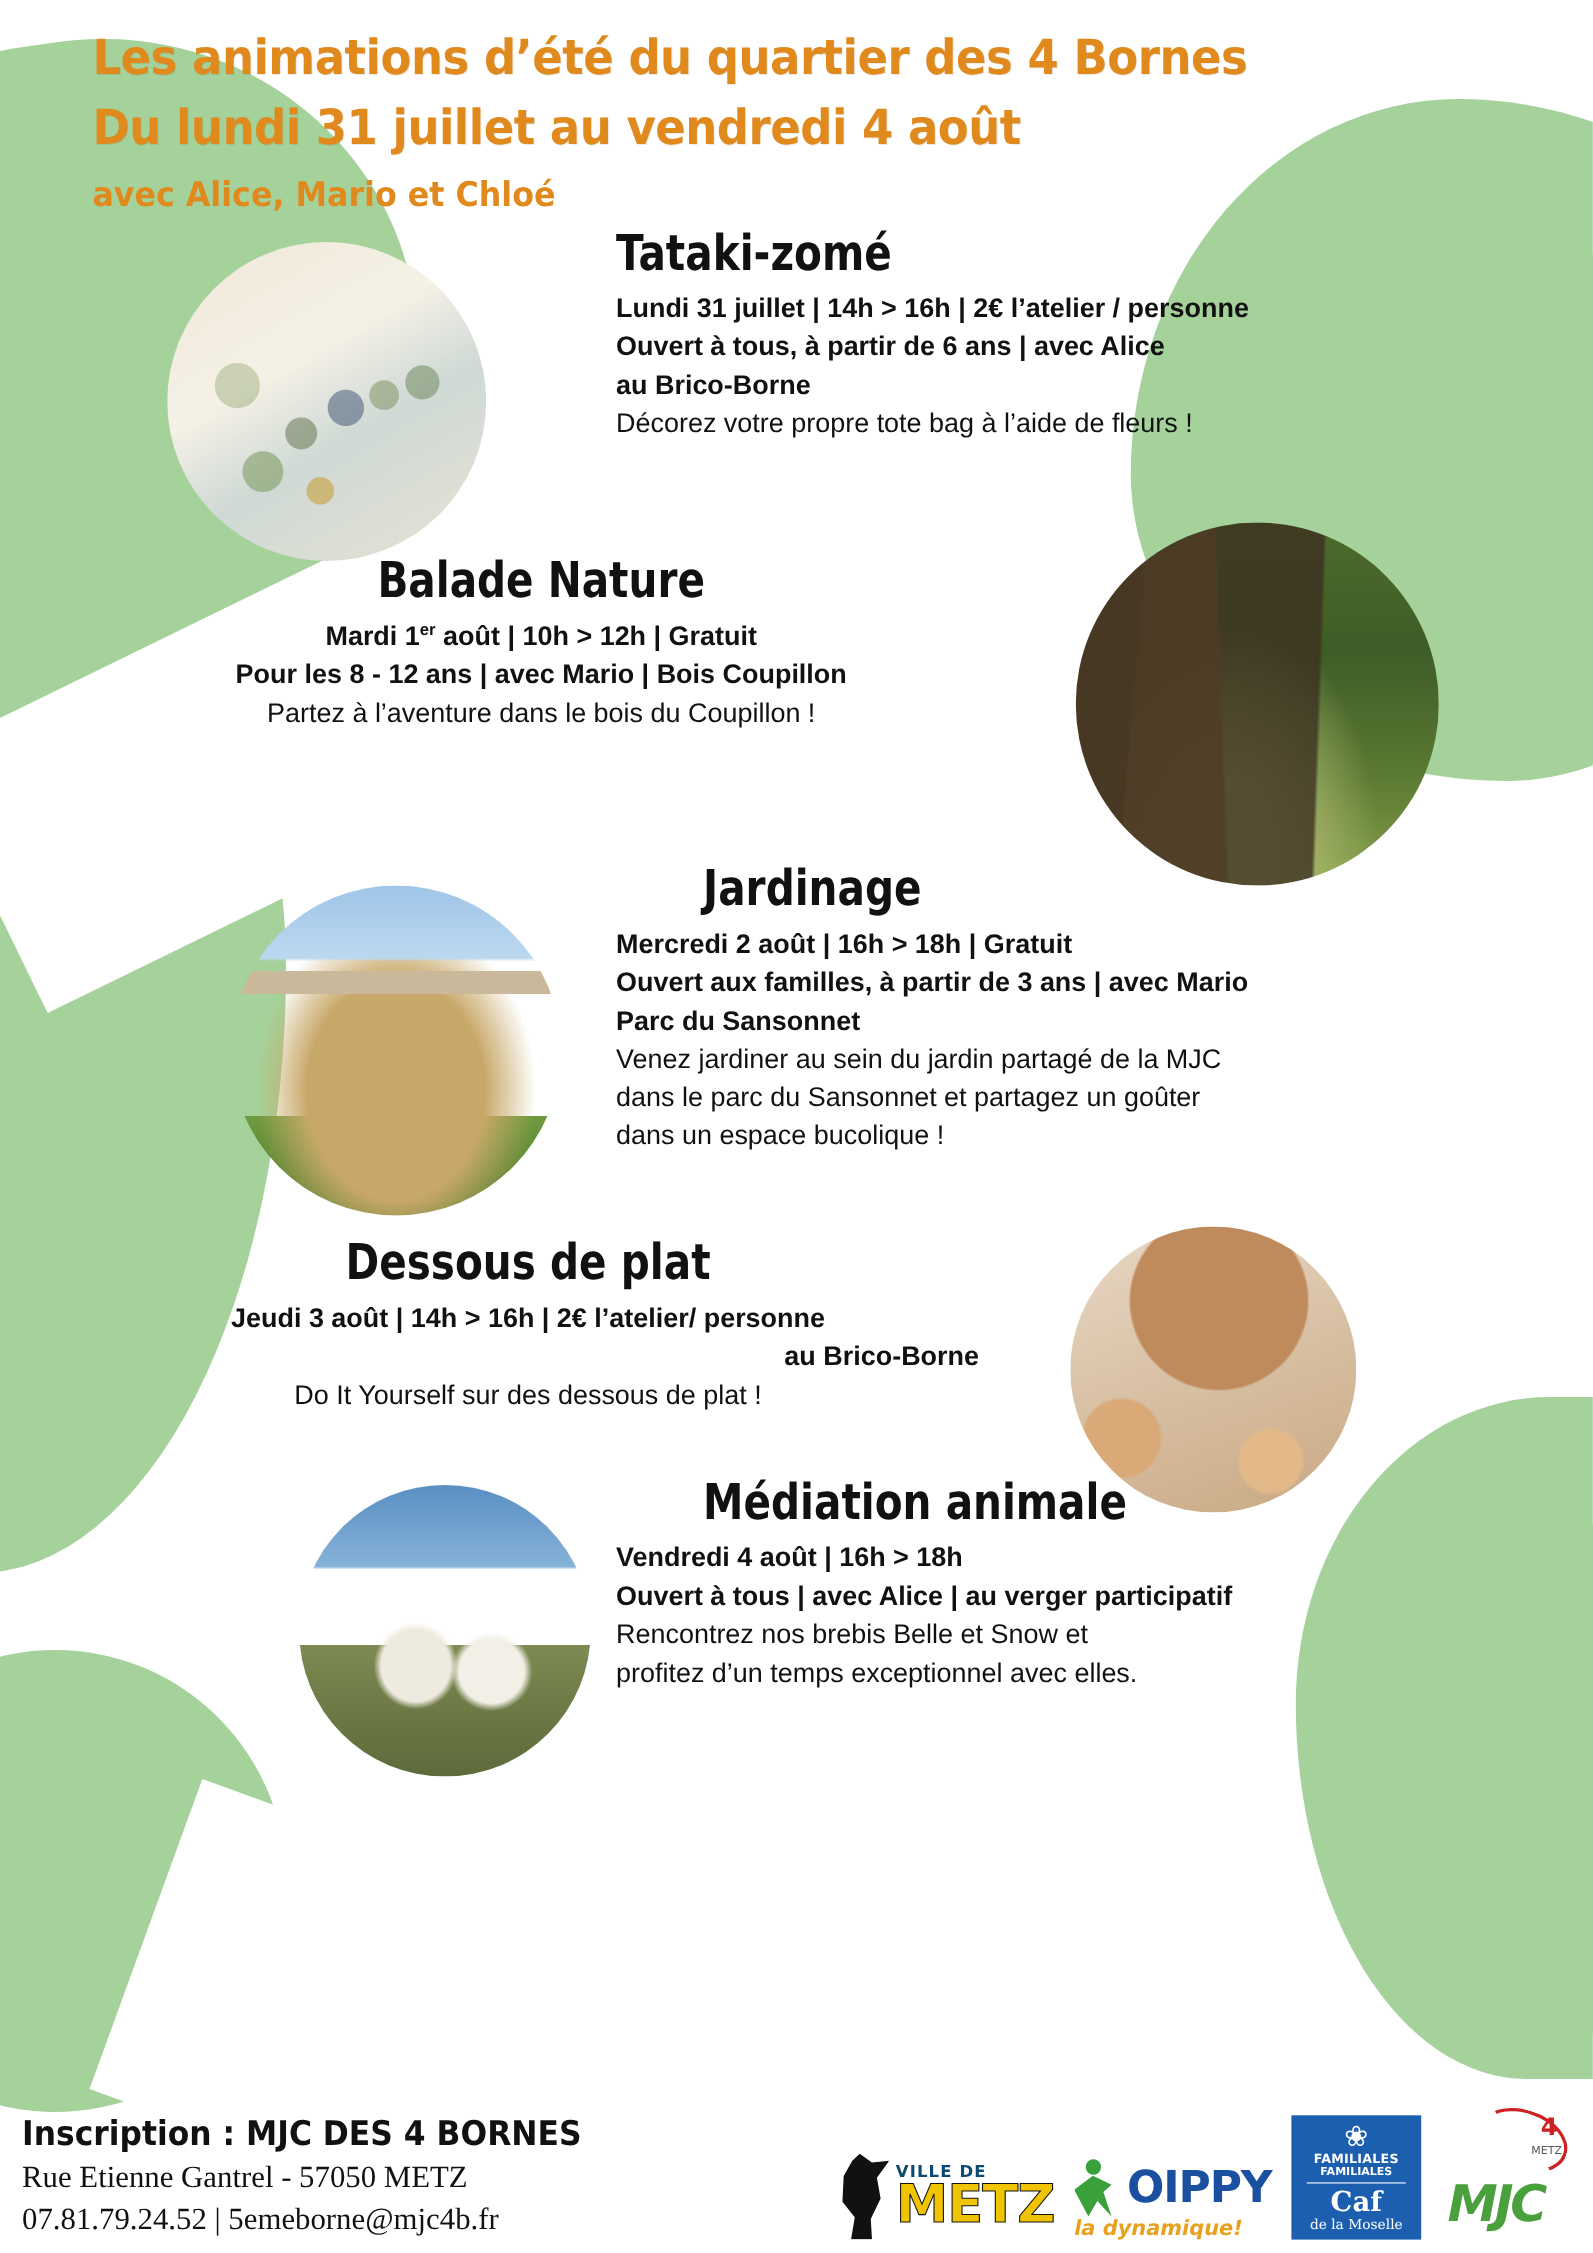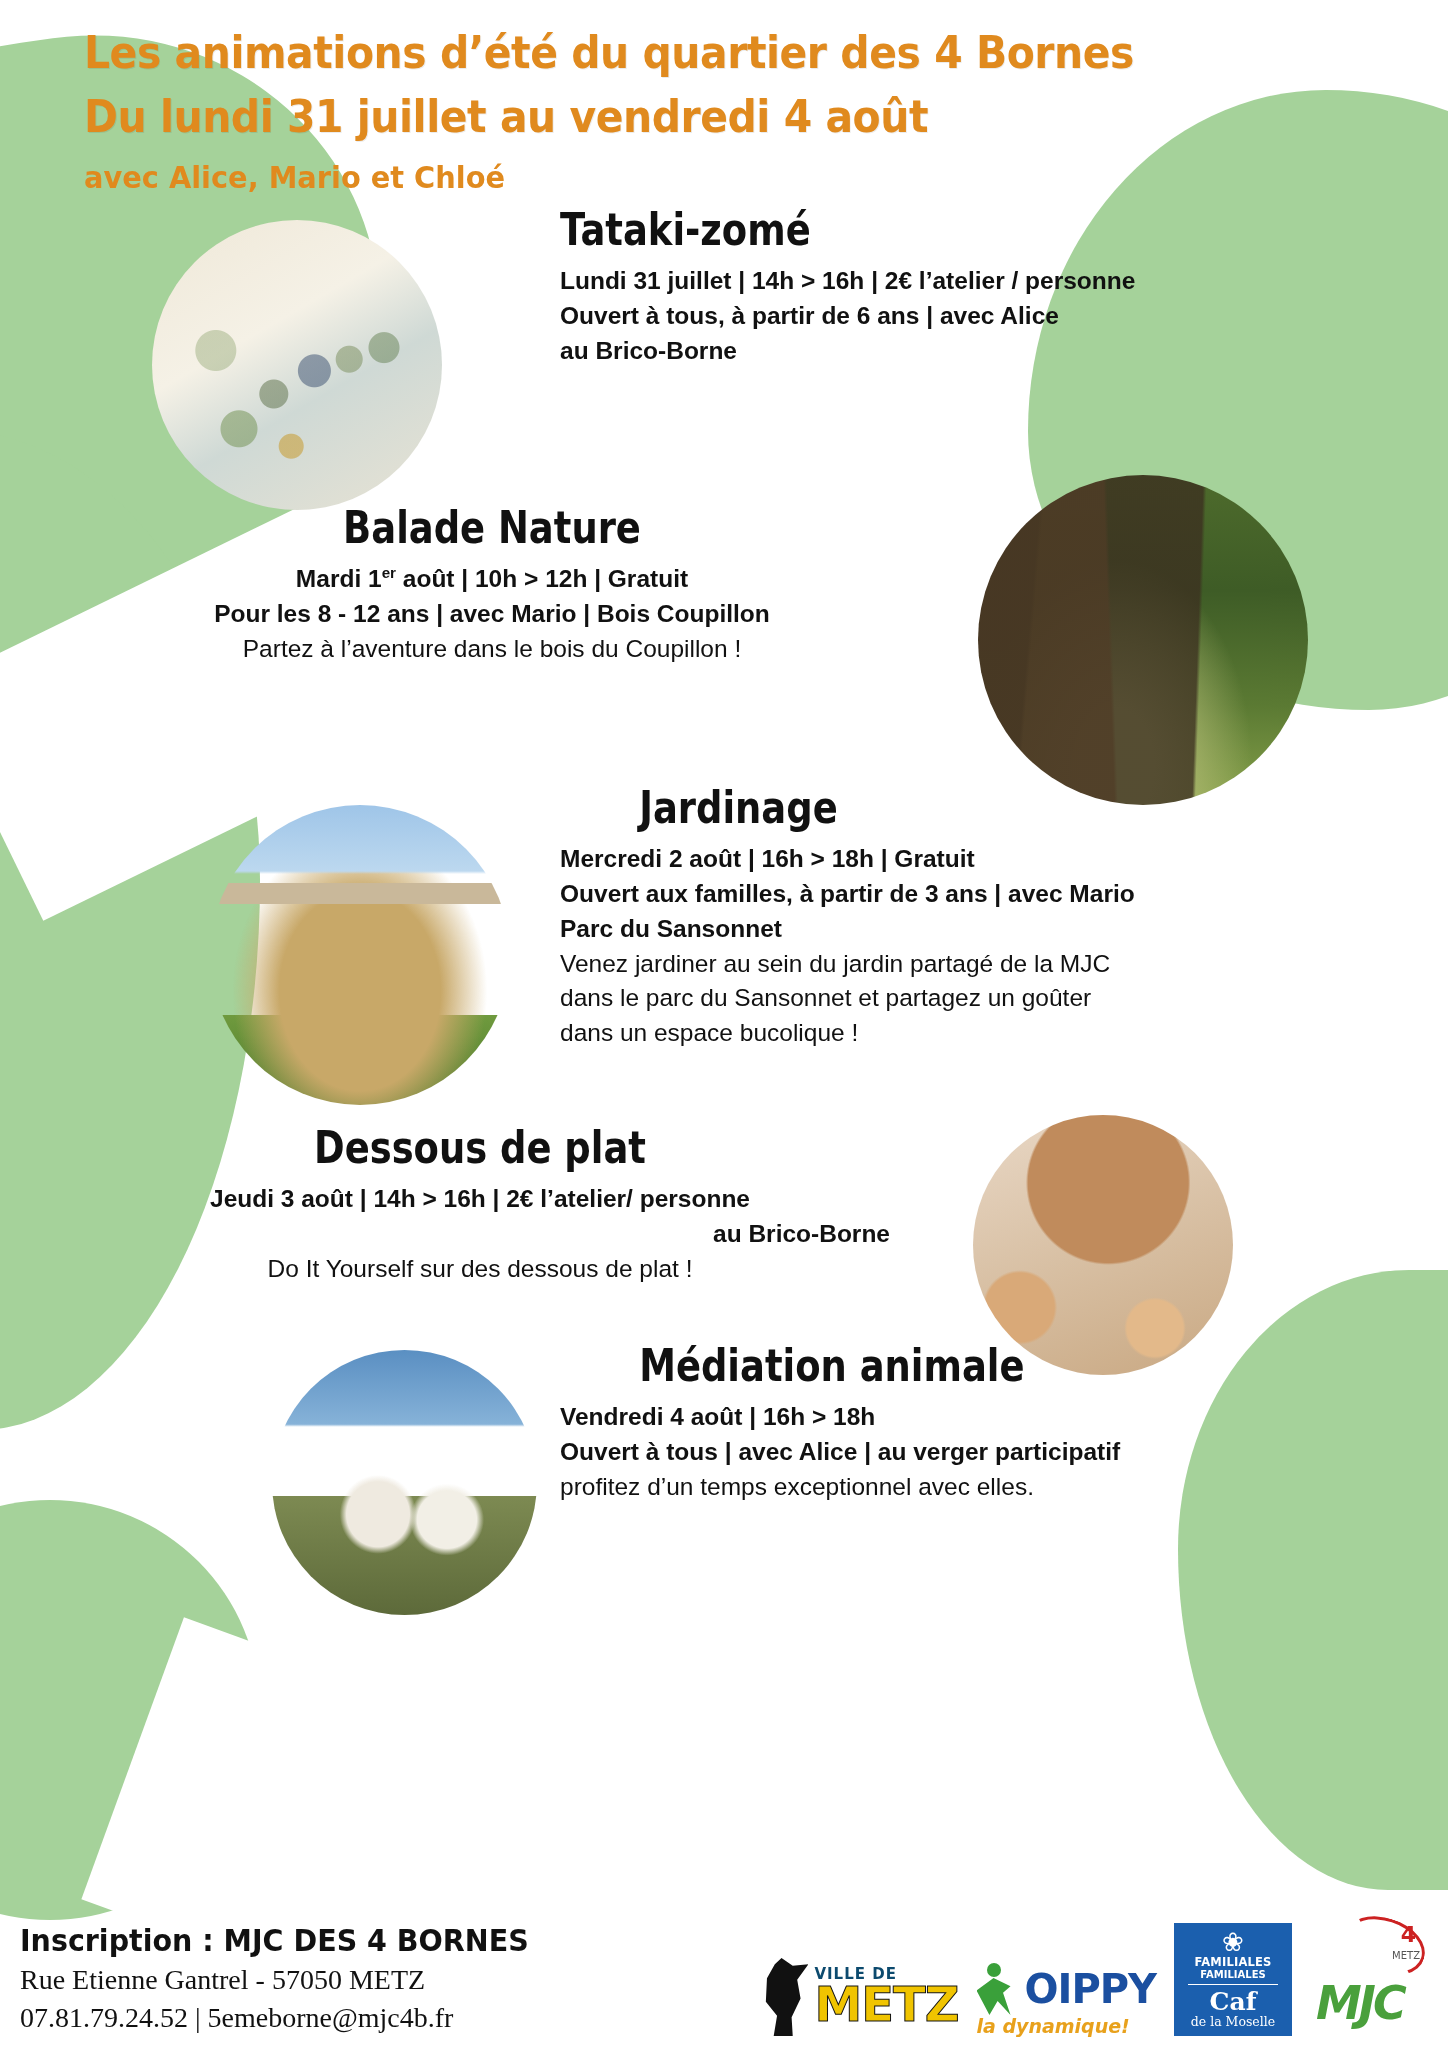--- a/index.html
+++ b/index.html
@@ -180,20 +180,21 @@
            radial-gradient(circle at 48% 78%, rgba(200,160,60,.6) 0 12px, transparent 13px),
            radial-gradient(circle at 22% 45%, rgba(150,170,120,.45) 0 20px, transparent 21px),
            linear-gradient(150deg, #efe8d8 0%, #f5f1e6 38%, #cfd9d5 60%, #e8e3d4 100%);">
       <div class="ph-inner"></div>
     </div>
     <div style="position:absolute; left:560px; top:12px; width:870px;">
       <div class="ev-title" style="transform-origin:left center;">Tataki-zomé</div>
       <div class="ev-line b">Lundi 31 juillet | 14h &gt; 16h | 2€ l’atelier / personne</div>
       <div class="ev-line b">Ouvert à tous, à partir de 6 ans | avec Alice</div>
       <div class="ev-line b">au Brico-Borne</div>
+      <div class="ev-line">Décorez votre propre tote bag à l’aide de fleurs !</div>
     </div>
   </div>
 
   <div class="event" style="height:290px;">
     <div class="photo" style="right:140px; top:-20px; width:330px; height:330px;
          background:
            linear-gradient(100deg, rgba(60,45,30,.85) 0 6%, transparent 6.5%),
            linear-gradient(95deg, rgba(70,55,35,.8) 18% , transparent 19%),
            linear-gradient(88deg, rgba(80,60,38,.75) 40%, transparent 41%),
            linear-gradient(92deg, rgba(60,48,32,.8) 66%, transparent 67%),
@@ -254,20 +255,21 @@
            linear-gradient(180deg, #5a8fc2 0%, #86b2d8 28%, transparent 29%),
            radial-gradient(ellipse at 40% 62%, #efeae0 0 14%, transparent 17%),
            radial-gradient(ellipse at 66% 64%, #f2efe6 0 12%, transparent 15%),
            linear-gradient(180deg, transparent 0 55%, #7d8a52 55%, #5d6a3a 100%);">
       <div class="ph-inner"></div>
     </div>
     <div style="position:absolute; left:560px; top:-12px; width:880px;">
       <div class="ev-title">Médiation animale</div>
       <div class="ev-line b">Vendredi 4 août | 16h &gt; 18h</div>
       <div class="ev-line b">Ouvert à tous | avec Alice | au verger participatif</div>
+      <div class="ev-line">Rencontrez nos brebis Belle et Snow et</div>
       <div class="ev-line">profitez d’un temps exceptionnel avec elles.</div>
     </div>
   </div>
 
 </div>
 
 <div class="footer">
   <div class="footer-left">
     <div class="insc">Inscription : MJC DES 4 BORNES</div>
     <div class="addr">Rue Etienne Gantrel - 57050 METZ</div>

